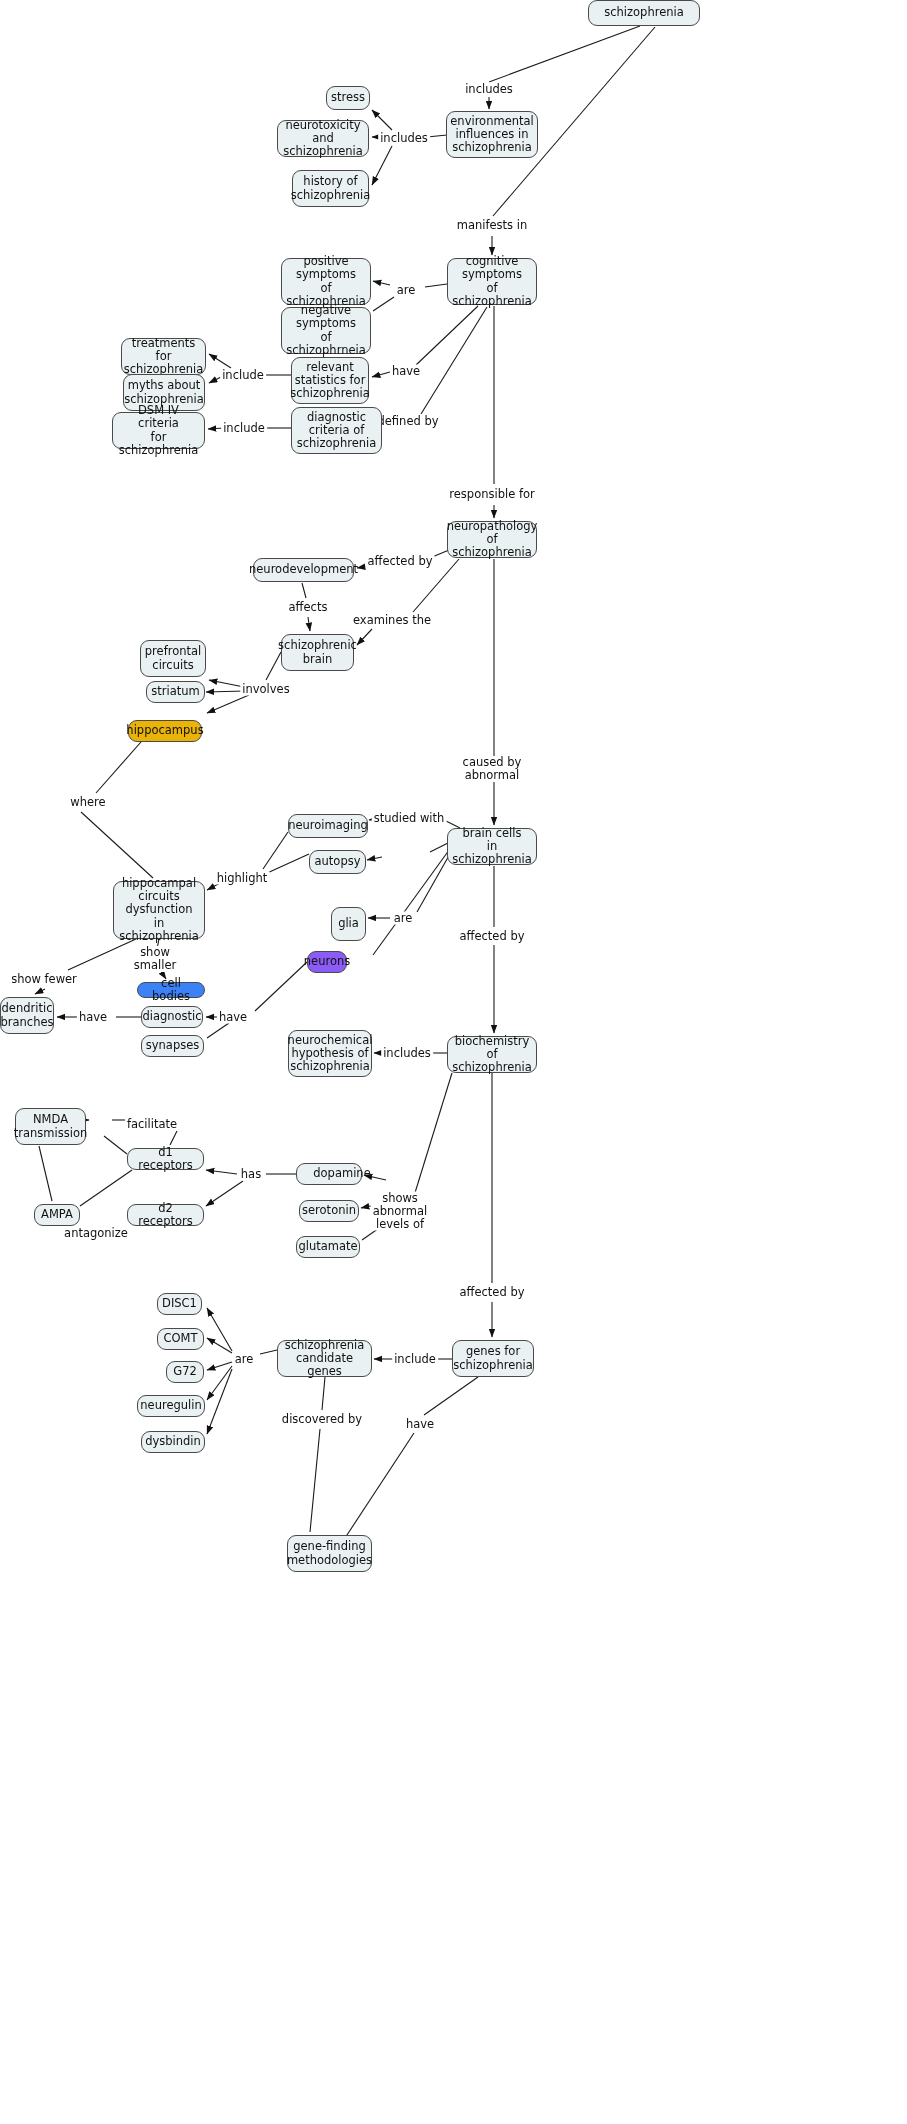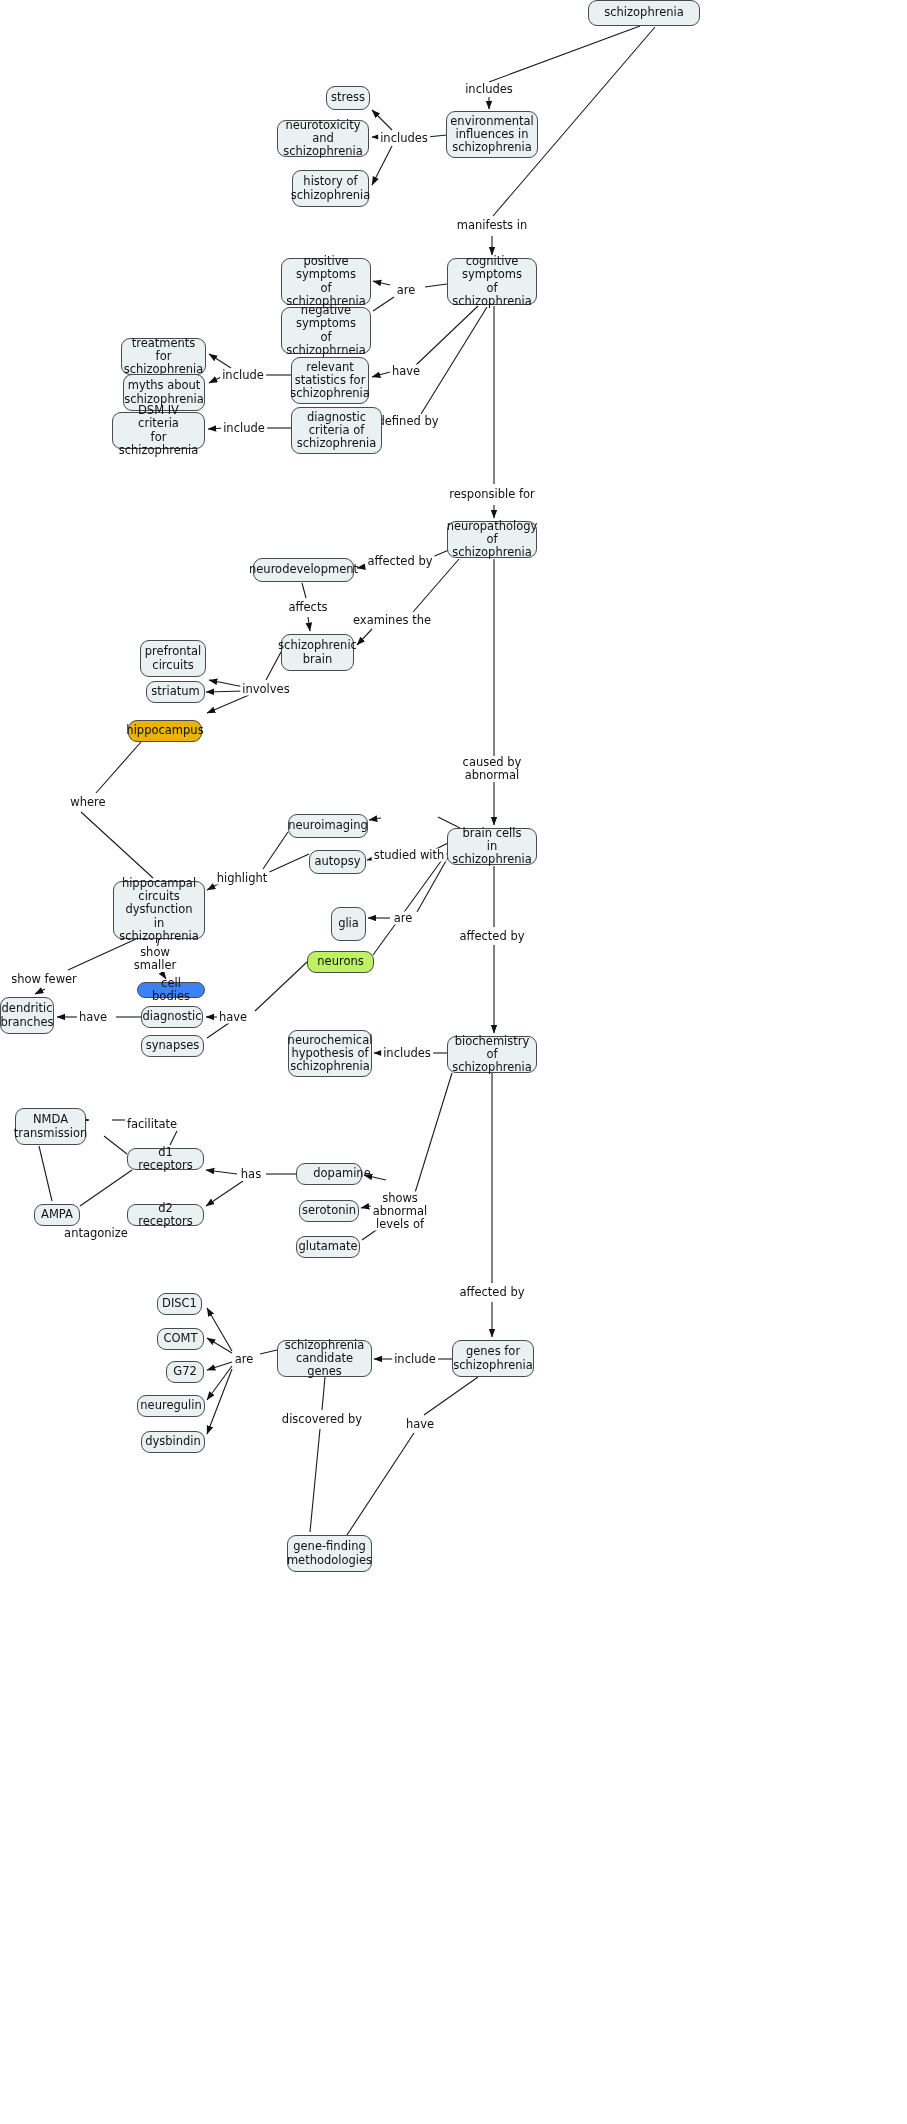--- a/index.html
+++ b/index.html
@@ -177,21 +177,21 @@
       <div class="node" style="left: 128px; top: 712px; width: 74px; height: 22px; background: #eab308; border-color: rgb(74, 74, 74); margin-top: 8px;">hippocampus</div>
       <div class="node" style="left: 447px; top: 828px; width: 90px; height: 37px; background: rgb(234, 241, 242); border-color: rgb(74, 74, 74);">brain cells
 in schizophrenia</div>
       <div class="node" style="left: 288px; top: 814px; width: 80px; height: 24px; background: rgb(234, 241, 242); border-color: rgb(74, 74, 74);">neuroimaging</div>
       <div class="node" style="left: 309px; top: 850px; width: 57px; height: 24px; background: rgb(234, 241, 242); border-color: rgb(74, 74, 74);">autopsy</div>
       <div class="node" style="left: 113px; top: 881px; width: 92px; height: 58px; background: rgb(234, 241, 242); border-color: rgb(74, 74, 74);">hippocampal
 circuits
 dysfunction
 in schizophrenia</div>
       <div class="node" style="left: 331px; top: 907px; width: 35px; height: 34px; background: rgb(234, 241, 242); border-color: rgb(74, 74, 74);">glia</div>
-      <div class="node" style="left: 307px; top: 951px; width: 67px; height: 22px; background: #bef264; border-color: rgb(74, 74, 74);">neurons</div>
+      <div class="node" style="left: 307px; top: 951px; width: 40px; height: 22px; background: #8b5cf6; border-color: rgb(74, 74, 74);">neurons</div>
       <div class="node" style="left: 137px; top: 982px; width: 68px; height: 16px; background: #3b82f6; border-color: rgb(74, 74, 74);">cell bodies</div>
       <div class="node" style="left: 0px; top: 997px; width: 54px; height: 37px; background: rgb(234, 241, 242); border-color: rgb(74, 74, 74);">dendritic
 branches</div>
       <div class="node" style="left: 141px; top: 1006px; width: 62px; height: 22px; background: rgb(234, 241, 242); border-color: rgb(74, 74, 74);">diagnostic</div>
       <div class="node" style="left: 141px; top: 1035px; width: 63px; height: 22px; background: rgb(234, 241, 242); border-color: rgb(74, 74, 74);">synapses</div>
       <div class="node" style="left: 447px; top: 1036px; width: 90px; height: 37px; background: rgb(234, 241, 242); border-color: rgb(74, 74, 74);">biochemistry
 of schizophrenia</div>
       <div class="node" style="left: 288px; top: 1030px; width: 84px; height: 47px; background: rgb(234, 241, 242); border-color: rgb(74, 74, 74);">neurochemical
 hypothesis of
 schizophrenia</div>
@@ -224,21 +224,21 @@
       <div class="elabel" style="left: 408px; top: 421px;">defined by</div>
       <div class="elabel" style="left: 243px; top: 375px;">include</div>
       <div class="elabel" style="left: 244px; top: 428px;">include</div>
       <div class="elabel" style="left: 492px; top: 494px;">responsible for</div>
       <div class="elabel" style="left: 400px; top: 561px;">affected by</div>
       <div class="elabel" style="left: 308px; top: 607px;">affects</div>
       <div class="elabel" style="left: 392px; top: 620px;">examines the</div>
       <div class="elabel" style="left: 266px; top: 689px;">involves</div>
       <div class="elabel" style="left: 492px; top: 769px;">caused by
 abnormal</div>
-      <div class="elabel" style="left: 409px; top: 855px;">studied with</div>
+      <div class="elabel" style="left: 409px; top: 818px;">studied with</div>
       <div class="elabel" style="left: 242px; top: 878px;">highlight</div>
       <div class="elabel" style="left: 88px; top: 802px;">where</div>
       <div class="elabel" style="left: 403px; top: 918px;">are</div>
       <div class="elabel" style="left: 492px; top: 936px;">affected by</div>
       <div class="elabel" style="left: 155px; top: 959px;">show
 smaller</div>
       <div class="elabel" style="left: 44px; top: 979px;">show fewer</div>
       <div class="elabel" style="left: 93px; top: 1017px;">have</div>
       <div class="elabel" style="left: 233px; top: 1017px;">have</div>
       <div class="elabel" style="left: 407px; top: 1053px;">includes</div>

